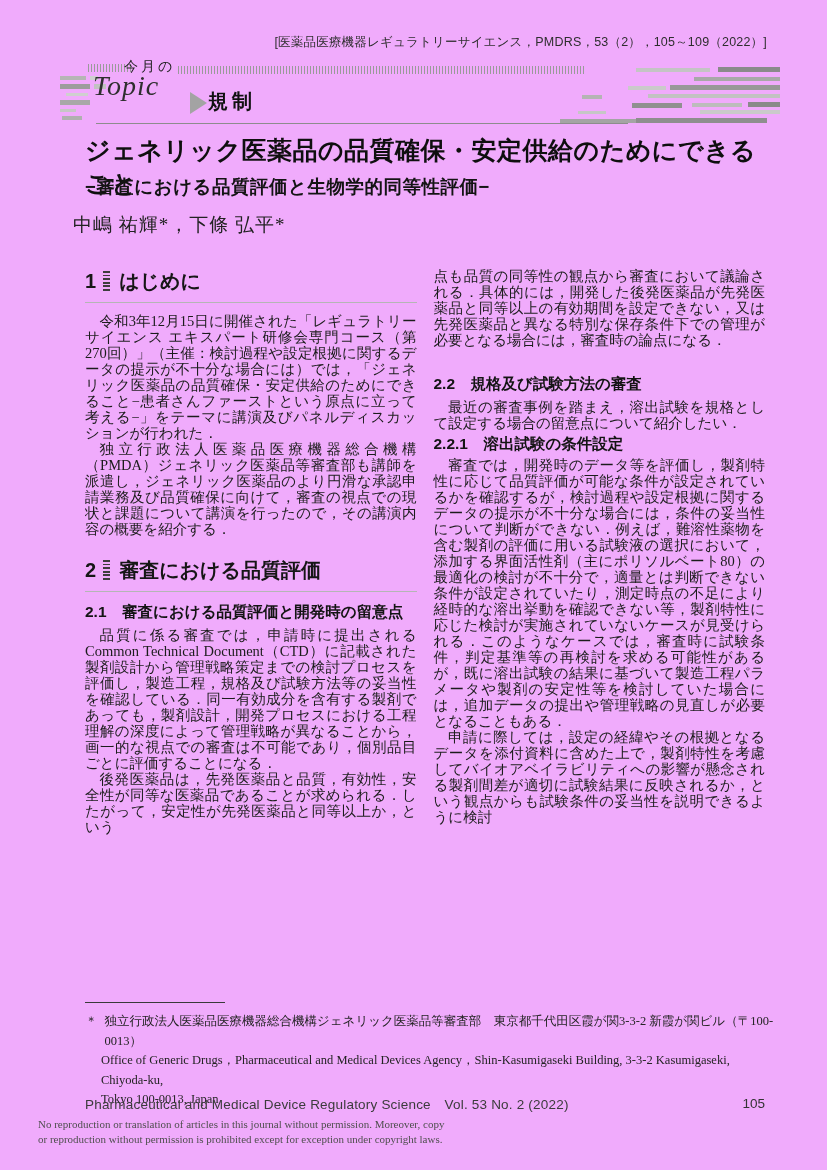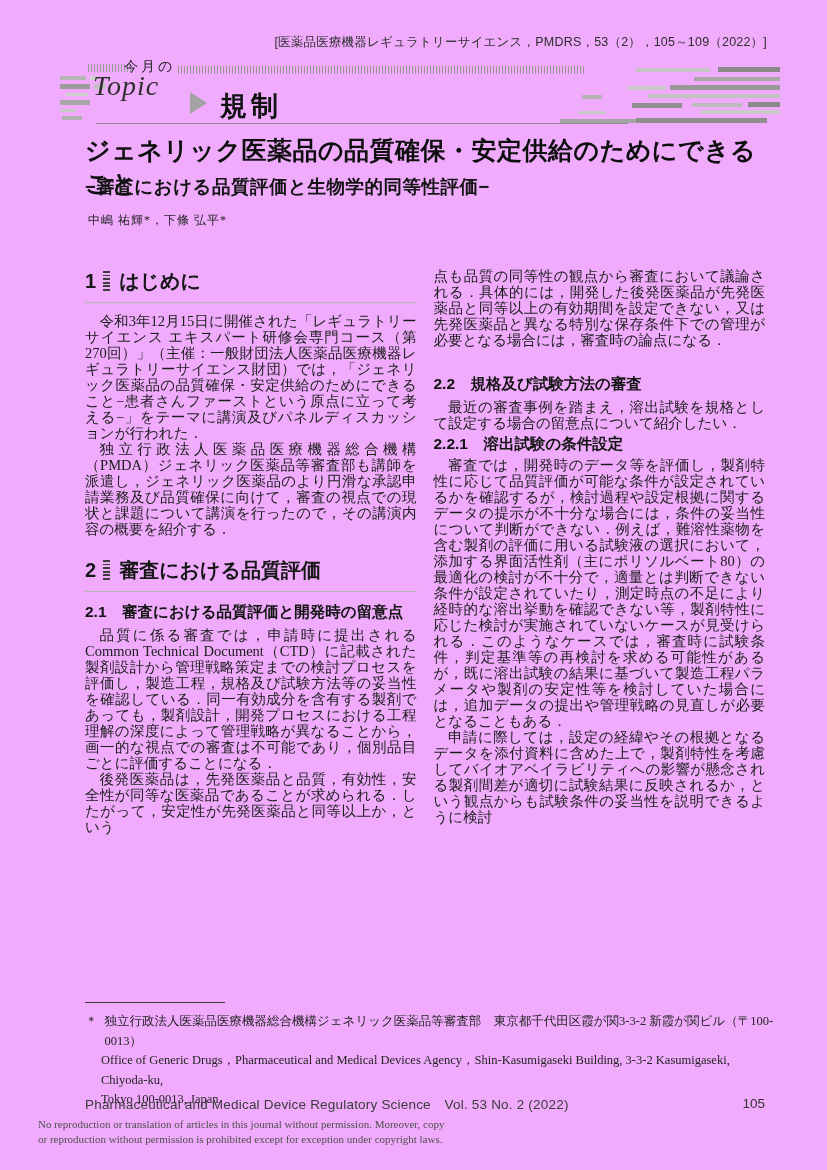--- a/index.html
+++ b/index.html
@@ -32,41 +32,41 @@
   .logo-topic{
     position:absolute;left:33px;top:8px;
     font-family:"Liberation Serif","DejaVu Serif",serif;
     font-style:italic;font-size:28px;color:#2f2f2f;letter-spacing:1px;
   }
   .tri{
     position:absolute;left:130px;top:30px;width:0;height:0;
     border-left:17px solid #a3a3a3;border-top:11px solid transparent;border-bottom:11px solid transparent;
   }
   .category{
-    position:absolute;left:160px;top:26px;
-    font-family:"Liberation Sans","DejaVu Sans",sans-serif;
-    font-weight:bold;font-size:27px;color:#111;letter-spacing:4px;
+    position:absolute;left:148px;top:26px;
+    font-family:"Liberation Sans","DejaVu Sans",sans-serif;
+    font-weight:bold;font-size:20px;color:#111;letter-spacing:4px;
   }
   .banner-rule{position:absolute;left:36px;bottom:0;width:532px;height:1px;background:#8d8d8d;}
   .minibar,.decobar{position:absolute;}
 
   
   .title{
     position:absolute;top:134px;left:85px;width:690px;
     font-family:"Liberation Sans","DejaVu Sans",sans-serif;
     font-weight:bold;font-size:25px;color:#0f0f0f;letter-spacing:0.5px;
   }
   .subtitle{
     position:absolute;top:174px;left:85px;width:690px;
     font-family:"Liberation Sans","DejaVu Sans",sans-serif;
     font-weight:bold;font-size:18.5px;color:#141414;letter-spacing:0.5px;
   }
   .authors{
-    position:absolute;top:212px;left:88px;width:690px;
-    font-size:12px;color:#222;letter-spacing:1px;
+    position:absolute;top:212px;left:73px;width:690px;
+    font-size:19px;color:#222;letter-spacing:1px;
   }
 
   
   .columns{
     position:absolute;top:268px;left:85px;width:680px;height:737px;
     display:flex;gap:17px;overflow:hidden;
   }
   .col{flex:1;min-width:0;}
   .sec-h{
     display:flex;align-items:center;
@@ -162,21 +162,21 @@
   <div class="subtitle">−審査における品質評価と生物学的同等性評価−</div>
   <div class="authors">中嶋 祐輝*，下條 弘平*</div>
 
   <div class="columns">
     <div class="col">
       <div class="sec-h">
         <span>1</span>
         <span class="secbar"></span>
         <span>はじめに</span>
       </div>
-      <p class="body">令和3年12月15日に開催された「レギュラトリーサイエンス エキスパート研修会専門コース（第270回）」（主催：一般財団法人医薬品医療機器レギュラトリーサイエンス財団）では，「ジェネリック医薬品の品質確保・安定供給のためにできること−患者さんファーストという原点に立って考える−」をテーマに講演及びパネルディスカッションが行われた．</p>
+      <p class="body">令和3年12月15日に開催された「レギュラトリーサイエンス エキスパート研修会専門コース（第270回）」（主催：検討過程や設定根拠に関するデータの提示が不十分な場合には）では，「ジェネリック医薬品の品質確保・安定供給のためにできること−患者さんファーストという原点に立って考える−」をテーマに講演及びパネルディスカッションが行われた．</p>
       <p class="body">独立行政法人医薬品医療機器総合機構（PMDA）ジェネリック医薬品等審査部も講師を派遣し，ジェネリック医薬品のより円滑な承認申請業務及び品質確保に向けて，審査の視点での現状と課題について講演を行ったので，その講演内容の概要を紹介する．</p>
 
       <div class="sec-h sec2-space">
         <span>2</span>
         <span class="secbar"></span>
         <span>審査における品質評価</span>
       </div>
       <div class="sub-h">2.1　審査における品質評価と開発時の留意点</div>
       <p class="body">品質に係る審査では，申請時に提出されるCommon Technical Document（CTD）に記載された製剤設計から管理戦略策定までの検討プロセスを評価し，製造工程，規格及び試験方法等の妥当性を確認している．同一有効成分を含有する製剤であっても，製剤設計，開発プロセスにおける工程理解の深度によって管理戦略が異なることから，画一的な視点での審査は不可能であり，個別品目ごとに評価することになる．</p>
       <p class="body">後発医薬品は，先発医薬品と品質，有効性，安全性が同等な医薬品であることが求められる．したがって，安定性が先発医薬品と同等以上か，という</p>

